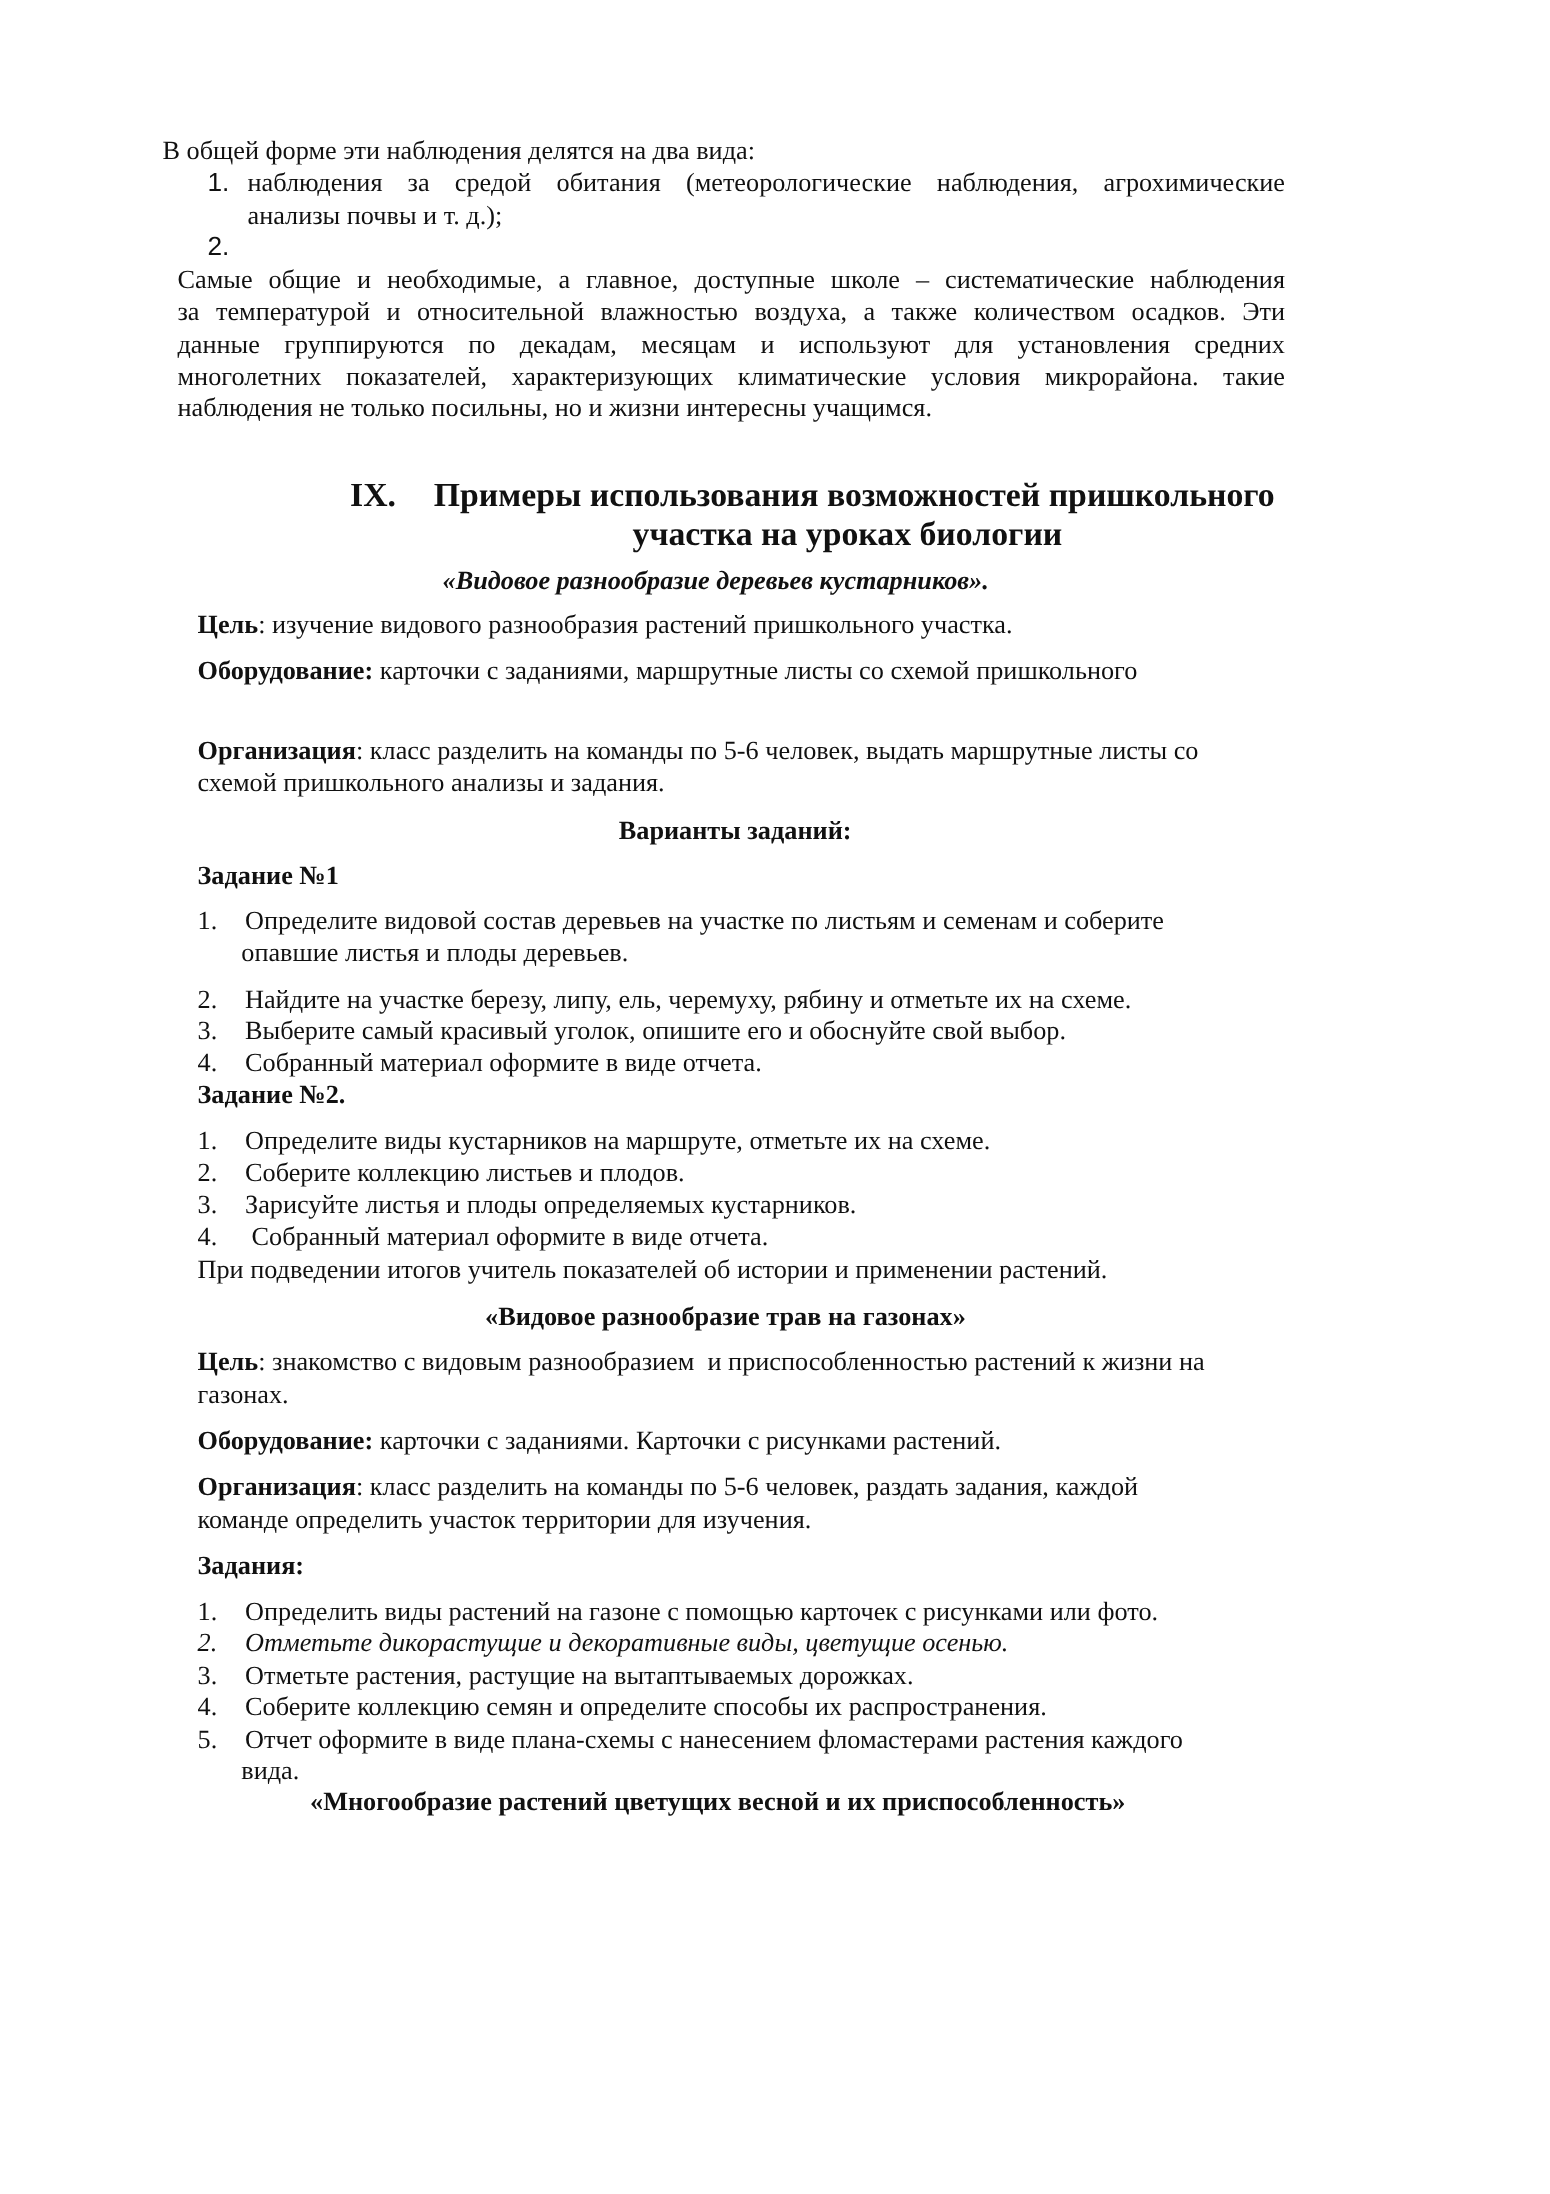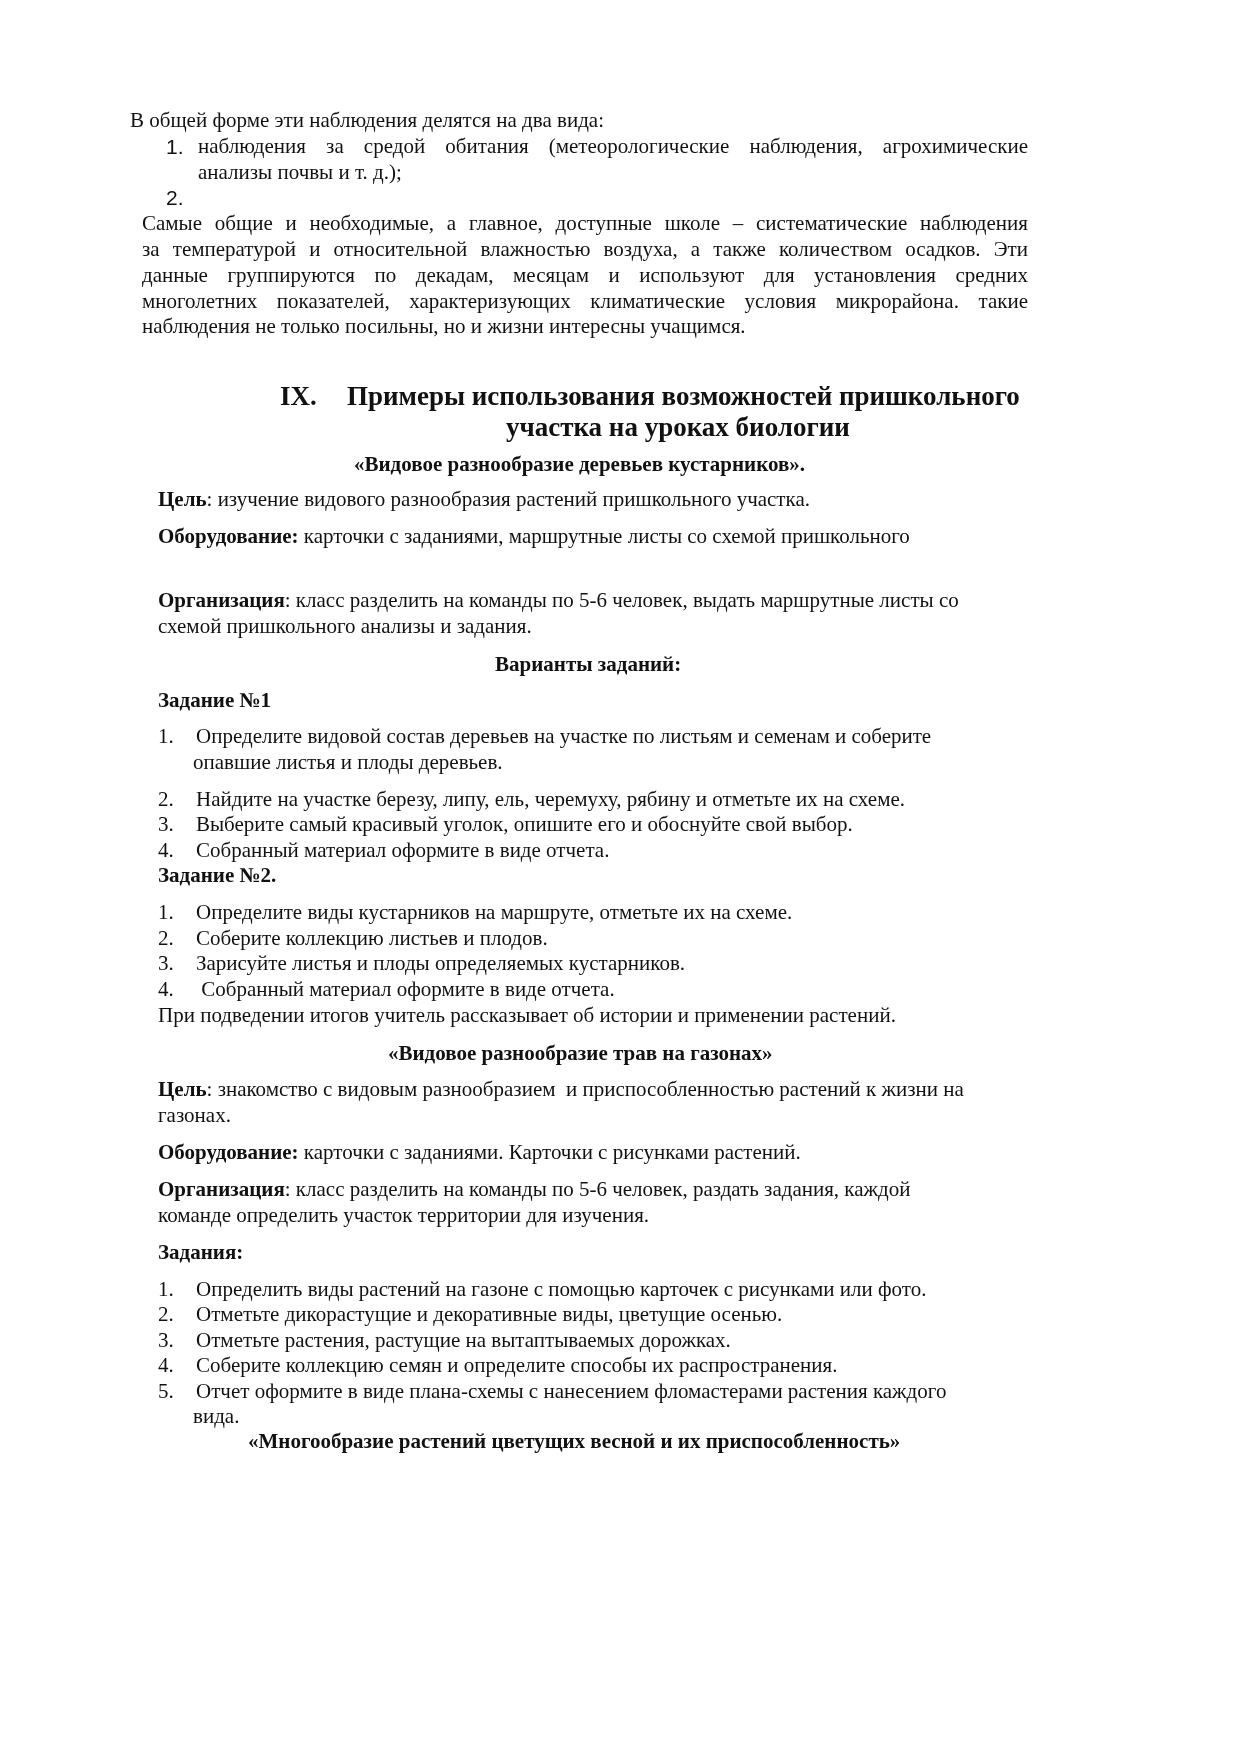--- a/index.html
+++ b/index.html
@@ -33,21 +33,21 @@
   <div class="just" style="left:142px; top:211px; width:886px;">Самые общие и необходимые, а главное, доступные школе – систематические наблюдения</div>
   <div class="just" style="left:142px; top:237px; width:886px;">за температурой и относительной влажностью воздуха, а также количеством осадков. Эти</div>
   <div class="just" style="left:142px; top:263px; width:886px;">данные группируются по декадам, месяцам и используют для установления средних</div>
   <div class="just" style="left:142px; top:289px; width:886px;">многолетних показателей, характеризующих климатические условия микрорайона. такие</div>
   <div class="abs" style="left:142px; top:314px;">наблюдения не только посильны, но и жизни интересны учащимся.</div>
 
   <div class="abs h1" style="left:280px; top:381px;">IX.</div>
   <div class="abs h1" style="left:347px; top:381px;">Примеры использования возможностей пришкольного</div>
   <div class="abs h1" style="left:506px; top:412px;">участка на уроках биологии</div>
 
-  <div class="abs bold" style="left:354px; top:452px;">«Видовое разнообразие деревьев кустарников».</div>
+  <div class="abs bold" style="left:354px; top:452px;font-style:italic;">«Видовое разнообразие деревьев кустарников».</div>
 
   <div class="abs" style="left:158px; top:487px;">
     <span class="bold">Цель</span><span>: изучение видового разнообразия растений пришкольного участка.</span>
   </div>
 
   <div class="abs" style="left:158px; top:524px;">
     <span class="bold">Оборудование:</span><span> карточки с заданиями, маршрутные листы со схемой пришкольного</span>
   </div>
 
   <div class="abs" style="left:158px; top:588px;">
@@ -82,21 +82,21 @@
   <div class="row" style="left:158px; top:926px;">
     <span class="n">2.</span><span>Соберите коллекцию листьев и плодов.</span>
   </div>
   <div class="row" style="left:158px; top:951px;">
     <span class="n">3.</span><span>Зарисуйте листья и плоды определяемых кустарников.</span>
   </div>
   <div class="row" style="left:158px; top:977px;">
     <span class="n">4.</span><span style="white-space:pre;"> Собранный материал оформите в виде отчета.</span>
   </div>
 
-  <div class="abs" style="left:158px; top:1003px;">При подведении итогов учитель рассказывает об истории и применении растений.</div>
+  <div class="abs" style="left:158px; top:1003px;">При подведении итогов учитель показателей об истории и применении растений.</div>
 
   <div class="abs bold" style="left:388px; top:1041px;">«Видовое разнообразие трав на газонах»</div>
 
   <div class="abs" style="left:158px; top:1077px;">
     <span class="bold">Цель</span><span style="white-space:pre;">: знакомство с видовым разнообразием  и приспособленностью растений к жизни на</span>
   </div>
   <div class="abs" style="left:158px; top:1103px;">газонах.</div>
 
   <div class="abs" style="left:158px; top:1140px;">
     <span class="bold">Оборудование:</span><span> карточки с заданиями. Карточки с рисунками растений.</span>
@@ -105,21 +105,21 @@
   <div class="abs" style="left:158px; top:1177px;">
     <span class="bold">Организация</span><span>: класс разделить на команды по 5-6 человек, раздать задания, каждой</span>
   </div>
   <div class="abs" style="left:158px; top:1203px;">команде определить участок территории для изучения.</div>
 
   <div class="abs bold" style="left:158px; top:1240px;">Задания:</div>
 
   <div class="row" style="left:158px; top:1277px;">
     <span class="n">1.</span><span>Определить виды растений на газоне с помощью карточек с рисунками или фото.</span>
   </div>
-  <div class="row" style="left:158px; top:1302px;">
+  <div class="row" style="left:158px; top:1302px;font-style:italic;">
     <span class="n">2.</span><span>Отметьте дикорастущие и декоративные виды, цветущие осенью.</span>
   </div>
   <div class="row" style="left:158px; top:1328px;">
     <span class="n">3.</span><span>Отметьте растения, растущие на вытаптываемых дорожках.</span>
   </div>
   <div class="row" style="left:158px; top:1353px;">
     <span class="n">4.</span><span>Соберите коллекцию семян и определите способы их распространения.</span>
   </div>
   <div class="row" style="left:158px; top:1379px;">
     <span class="n">5.</span><span>Отчет оформите в виде плана-схемы с нанесением фломастерами растения каждого</span>

